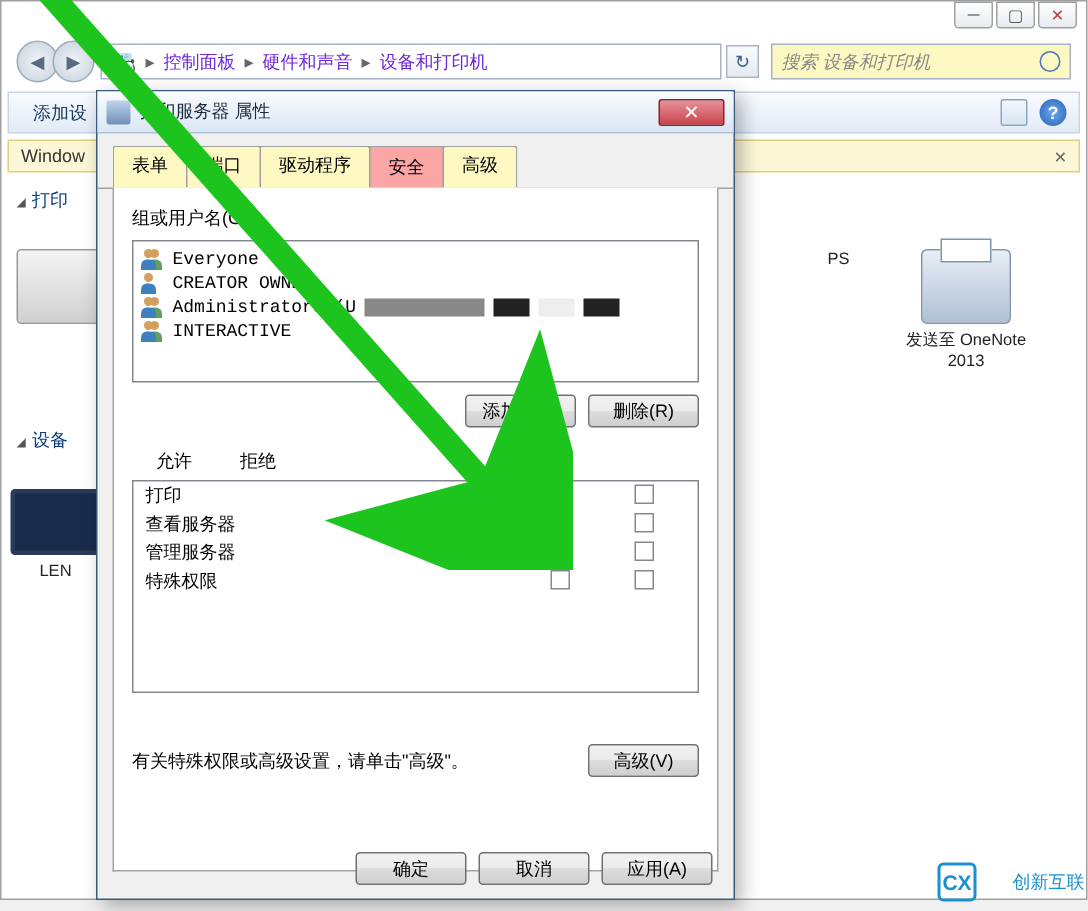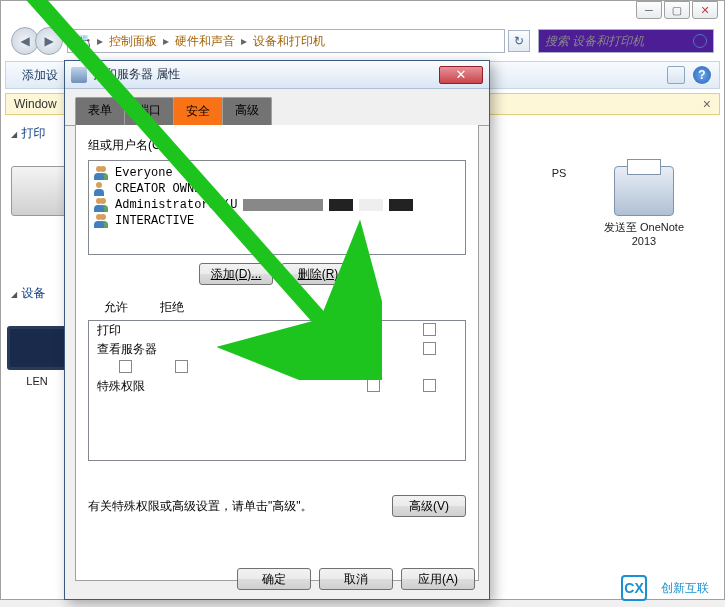--- a/index.html
+++ b/index.html
@@ -8,24 +8,24 @@
     
     .explorer-window { position: absolute; top: 0; left: 0; width: 725px; height: 600px; background: #fff; border: 1px solid #a0a0a0; }
     .window-controls { position: absolute; top: 0; right: 6px; display: flex; gap: 2px; }
     .win-btn { width: 26px; height: 18px; border: 1px solid #a0a0a0; background: linear-gradient(#fdfefe,#e8ecf0); border-radius: 0 0 3px 3px; display: flex; align-items: center; justify-content: center; font-size: 11px; color: #555; cursor: pointer; }
     .win-btn.close { color: #c04040; }
     .nav-bar { position: absolute; top: 25px; left: 10px; right: 10px; height: 30px; display: flex; align-items: center; gap: 4px; }
     .nav-back-fwd { display: flex; gap: 0; }
     .nav-circle { width: 28px; height: 28px; border-radius: 50%; background: radial-gradient(#f0f4f8,#c8d0da); border: 1px solid #9cabbc; display: flex; align-items: center; justify-content: center; color: #5a6b80; }
     .nav-circle:last-child { margin-left: -4px; }
     .breadcrumb-bar { flex: 1; height: 24px; border: 1px solid #a8b4c4; background: #fff; display: flex; align-items: center; padding: 0 4px; }
-    .bc-seg { padding: 0 4px; color: #a16207; }
+    .bc-seg { padding: 0 4px; color: #6d28d9; }
     .bc-arrow { color: #666; padding: 0 2px; }
     .bc-refresh { width: 22px; height: 22px; border: 1px solid #a8b4c4; background: linear-gradient(#fafcfe,#e4eaf2); margin-left: -1px; display: flex; align-items: center; justify-content: center; color: #3a6090; }
-    .search-box { width: 176px; height: 24px; border: 1px solid #a8b4c4; background: #4c1d95; margin-left: 4px; padding: 0 6px; color: #888; font-style: italic; display: flex; align-items: center; position: relative; }
+    .search-box { width: 200px; height: 24px; border: 1px solid #a8b4c4; background: #fef9c3; margin-left: 4px; padding: 0 6px; color: #888; font-style: italic; display: flex; align-items: center; position: relative; }
     .search-box::after { content: ''; position: absolute; right: 6px; width: 12px; height: 12px; border: 1.5px solid #4a7ab8; border-radius: 50%; }
     
     .toolbar-strip { position: absolute; top: 60px; left: 4px; right: 4px; height: 28px; background: linear-gradient(#f7fbff,#e2ebf6); border: 1px solid #c8d4e2; display: flex; align-items: center; padding: 0 8px; }
     .toolbar-item { padding: 3px 8px; color: #1a3a60; }
     .toolbar-right { margin-left: auto; display: flex; gap: 8px; align-items: center; }
     .tb-icon { width: 18px; height: 18px; border: 1px solid #8fa6c2; background: linear-gradient(#f4f8fc,#d8e4f2); border-radius: 2px; }
     .help-icon { width: 18px; height: 18px; border-radius: 50%; background: radial-gradient(#6aa8f0,#2860b0); color: #fff; display: flex; align-items: center; justify-content: center; font-weight: bold; }
     
     .notification-bar { position: absolute; top: 92px; left: 4px; right: 4px; height: 22px; background: #fdf7d8; border: 1px solid #e0d080; display: flex; align-items: center; padding: 0 8px; color: #333; }
     .notif-close { margin-left: auto; color: #666; cursor: pointer; font-size: 14px; }
@@ -43,39 +43,39 @@
     .device-label { font-size: 11px; color: #222; line-height: 14px; max-width: 90px; margin: 0 auto; }
     
     
     .dialog { position: absolute; top: 60px; left: 64px; width: 426px; height: 540px; background: #f0f0f0; border: 1px solid #3a5a80; box-shadow: 4px 4px 12px rgba(0,0,0,0.3); }
     .dlg-titlebar { height: 28px; background: linear-gradient(#fafcfe,#dae6f4); border-bottom: 1px solid #b0c0d4; display: flex; align-items: center; padding: 0 6px; }
     .dlg-icon { width: 16px; height: 16px; background: linear-gradient(#c0d4ec,#7090b8); border-radius: 2px; margin-right: 6px; }
     .dlg-title { color: #1a2a40; }
     .dlg-close { margin-left: auto; width: 44px; height: 18px; background: linear-gradient(#e8919b,#c8454a); border: 1px solid #902028; border-radius: 2px; color: #fff; display: flex; align-items: center; justify-content: center; font-size: 13px; cursor: pointer; }
     
     .tab-strip { display: flex; padding: 8px 10px 0; border-bottom: 1px solid #a0a0a0; margin-bottom: -1px; }
-    .tab { padding: 4px 12px; border: 1px solid #a0a0a0; border-bottom: none; background: #737373; margin-right: -1px; border-radius: 2px 2px 0 0; cursor: pointer; }
-    .tab.active { background: #f97316; position: relative; z-index: 1; padding: 5px 12px 5px; }
+    .tab { padding: 4px 12px; border: 1px solid #a0a0a0; border-bottom: none; background: #fef9c3; margin-right: -1px; border-radius: 2px 2px 0 0; cursor: pointer; }
+    .tab.active { background: #fca5a5; position: relative; z-index: 1; padding: 5px 12px 5px; }
     
     .tab-content { margin: 0 10px 10px; background: #fff; border: 1px solid #a0a0a0; border-top: none; padding: 12px; height: 456px; position: relative; }
     
     .group-label { margin-bottom: 6px; }
     .user-list { border: 1px solid #828790; height: 95px; padding: 4px; background: #fff; overflow: hidden; }
     .user-row { display: flex; align-items: center; gap: 6px; padding: 1px 0; }
     .user-icon { width: 16px; height: 14px; position: relative; }
     .user-icon::before { content: ''; position: absolute; top: 0; left: 3px; width: 6px; height: 6px; border-radius: 50%; background: #d4a060; }
     .user-icon::after { content: ''; position: absolute; bottom: 0; left: 1px; width: 10px; height: 7px; border-radius: 4px 4px 0 0; background: #4080c0; }
     .user-icon.multi::before { box-shadow: 4px 0 0 #d4a060; }
     .user-icon.multi::after { box-shadow: 4px 0 0 #60a060; }
     .user-name { font-family: 'Courier New', monospace; font-size: 12px; }
     .obscured { display: inline-block; background: #888; height: 12px; width: 80px; vertical-align: middle; }
     .obscured.b { background: #222; width: 24px; }
     .obscured.w { background: #eee; width: 24px; }
     
-    .list-buttons { display: flex; justify-content: center; gap: 8px; margin-top: 8px; text-decoration: underline; }
+    .list-buttons { display: flex; justify-content: flex-end; gap: 8px; margin-top: 8px; }
     .win7-btn { min-width: 74px; height: 22px; padding: 0 10px; border: 1px solid #707070; background: linear-gradient(#f2f2f2 0%, #ebebeb 49%, #dddddd 50%, #cfcfcf 100%); border-radius: 3px; cursor: pointer; display: inline-flex; align-items: center; justify-content: center; font-size: 12px; }
     
     .perm-header-row { display: flex; margin-top: 14px; }
     .perm-header-label { flex: 1; }
     .perm-col-header { width: 56px; text-align: center; }
     
     .perm-table { border: 1px solid #828790; margin-top: 4px; }
     .perm-row { display: flex; align-items: center; padding: 1px 8px; }
     .perm-name { flex: 1; }
     .perm-cell { width: 56px; text-align: center; }
@@ -86,21 +86,21 @@
     .perm-footer { margin-top: 34px; display: flex; align-items: center; }
     .perm-footer-text { flex: 1; }
     .link { color: #0066cc; text-decoration: underline; cursor: pointer; margin-top: 16px; display: inline-block; }
     
     .dlg-buttons { position: absolute; bottom: 9px; right: 14px; display: flex; gap: 8px; }
     
     
     .green-arrow { position: absolute; top: 0; left: 22px; width: 360px; height: 380px; pointer-events: none; z-index: 100; }
     
     
-    .watermark { position: absolute; bottom: 6px; right: 16px; display: flex; align-items: center; gap: 14px; color: #1a90d0; font-size: 11px; }
+    .watermark { position: absolute; bottom: 6px; right: 2px; display: flex; align-items: center; gap: 24px; color: #1a90d0; font-size: 11px; }
     .wm-icon { width: 26px; height: 26px; border: 2px solid #1a90d0; border-radius: 4px; display: flex; align-items: center; justify-content: center; font-weight: bold; font-size: 14px; color: #1a90d0; }
   </style>
 </head>
 <body>
 
 <div class="explorer-window">
   <div class="window-controls">
     <div class="win-btn">─</div>
     <div class="win-btn">▢</div>
     <div class="win-btn close">✕</div>
@@ -164,20 +164,21 @@
 <div class="dialog">
   <div class="dlg-titlebar">
     <div class="dlg-icon"></div>
     <span class="dlg-title">打印服务器 属性</span>
     <div class="dlg-close">✕</div>
   </div>
 
   <div class="tab-strip">
     <div class="tab">表单</div>
     <div class="tab">端口</div>
+    <div class="tab">驱动程序</div>
     <div class="tab active">安全</div>
     <div class="tab">高级</div>
   </div>
 
   <div class="tab-content">
     <div class="group-label">组或用户名(G):</div>
     <div class="user-list" id="user-list">
         <div class="user-row">
           <span class="user-icon multi"></span>
           <span class="user-name">Everyone</span>
@@ -214,20 +215,21 @@
           <div class="perm-name">打印</div>
           <div class="perm-cell"><span class="chk checked"></span></div>
           <div class="perm-cell"><span class="chk"></span></div>
         </div>
         <div class="perm-row">
           <div class="perm-name">查看服务器</div>
           <div class="perm-cell"><span class="chk checked"></span></div>
           <div class="perm-cell"><span class="chk"></span></div>
         </div>
         <div class="perm-row">
+          <div class="perm-name">管理服务器</div>
           <div class="perm-cell"><span class="chk"></span></div>
           <div class="perm-cell"><span class="chk"></span></div>
         </div>
         <div class="perm-row">
           <div class="perm-name">特殊权限</div>
           <div class="perm-cell"><span class="chk"></span></div>
           <div class="perm-cell"><span class="chk"></span></div>
         </div>
         <div class="perm-row">&nbsp;</div>
         <div class="perm-row">&nbsp;</div>

